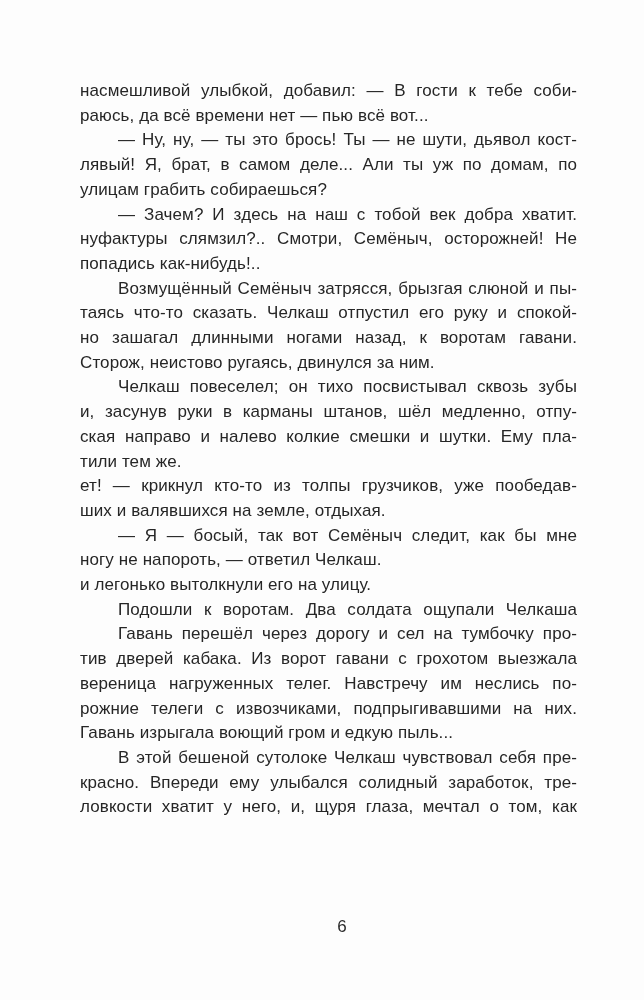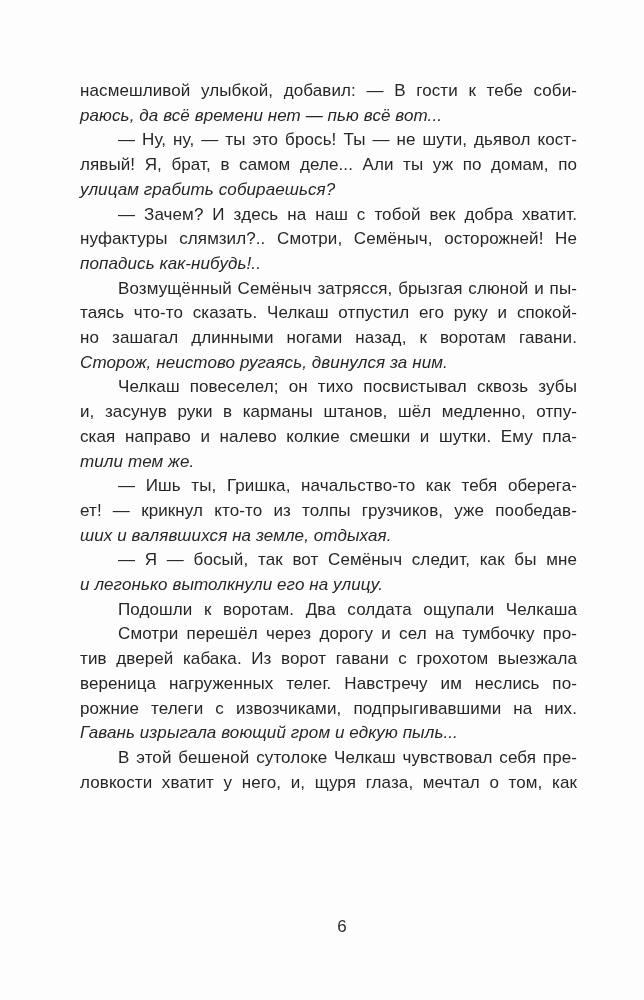--- a/index.html
+++ b/index.html
@@ -28,21 +28,20 @@
     font-size: 17px;
     line-height: 24.7px;
     letter-spacing: 0.1px;
   }
   .line {
     text-align: justify;
     text-align-last: justify;
   }
   .line.para-end {
     text-align-last: left;
-    font-style: italic;
   }
   .line.indent {
     text-indent: 38px;
   }
   .page-number {
     position: absolute;
     top: 917px;
     left: 0;
     width: 100%;
     box-sizing: border-box;
@@ -66,28 +65,29 @@
       <div class="line">нуфактуры слямзил?.. Смотри, Семёныч, осторожней! Не</div>
       <div class="line para-end">попадись как-нибудь!..</div>
       <div class="line indent">Возмущённый Семёныч затрясся, брызгая слюной и пы-</div>
       <div class="line">таясь что-то сказать. Челкаш отпустил его руку и спокой-</div>
       <div class="line">но зашагал длинными ногами назад, к воротам гавани.</div>
       <div class="line para-end">Сторож, неистово ругаясь, двинулся за ним.</div>
       <div class="line indent">Челкаш повеселел; он тихо посвистывал сквозь зубы</div>
       <div class="line">и, засунув руки в карманы штанов, шёл медленно, отпу-</div>
       <div class="line">ская направо и налево колкие смешки и шутки. Ему пла-</div>
       <div class="line para-end">тили тем же.</div>
-      <div class="line indent">— Ишь ты, Гришка, начальство-то как тебя оберега-</div>
       <div class="line">ет! — крикнул кто-то из толпы грузчиков, уже пообедав-</div>
       <div class="line para-end">ших и валявшихся на земле, отдыхая.</div>
       <div class="line indent">— Я — босый, так вот Семёныч следит, как бы мне</div>
+      <div class="line para-end">ногу не напороть, — ответил Челкаш.</div>
       <div class="line para-end">и легонько вытолкнули его на улицу.</div>
       <div class="line indent">Подошли к воротам. Два солдата ощупали Челкаша</div>
-      <div class="line indent">Смотри перешёл через дорогу и сел на тумбочку про-</div>
+      <div class="line indent">Гавань перешёл через дорогу и сел на тумбочку про-</div>
       <div class="line">тив дверей кабака. Из ворот гавани с грохотом выезжала</div>
       <div class="line">вереница нагруженных телег. Навстречу им неслись по-</div>
       <div class="line">рожние телеги с извозчиками, подпрыгивавшими на них.</div>
       <div class="line para-end">Гавань изрыгала воющий гром и едкую пыль...</div>
       <div class="line indent">В этой бешеной сутолоке Челкаш чувствовал себя пре-</div>
+      <div class="line">красно. Впереди ему улыбался солидный заработок, тре-</div>
       <div class="line">ловкости хватит у него, и, щуря глаза, мечтал о том, как</div>
     </div>
   <div class="page-number">6</div>
 </div>
 
 </body></html>

